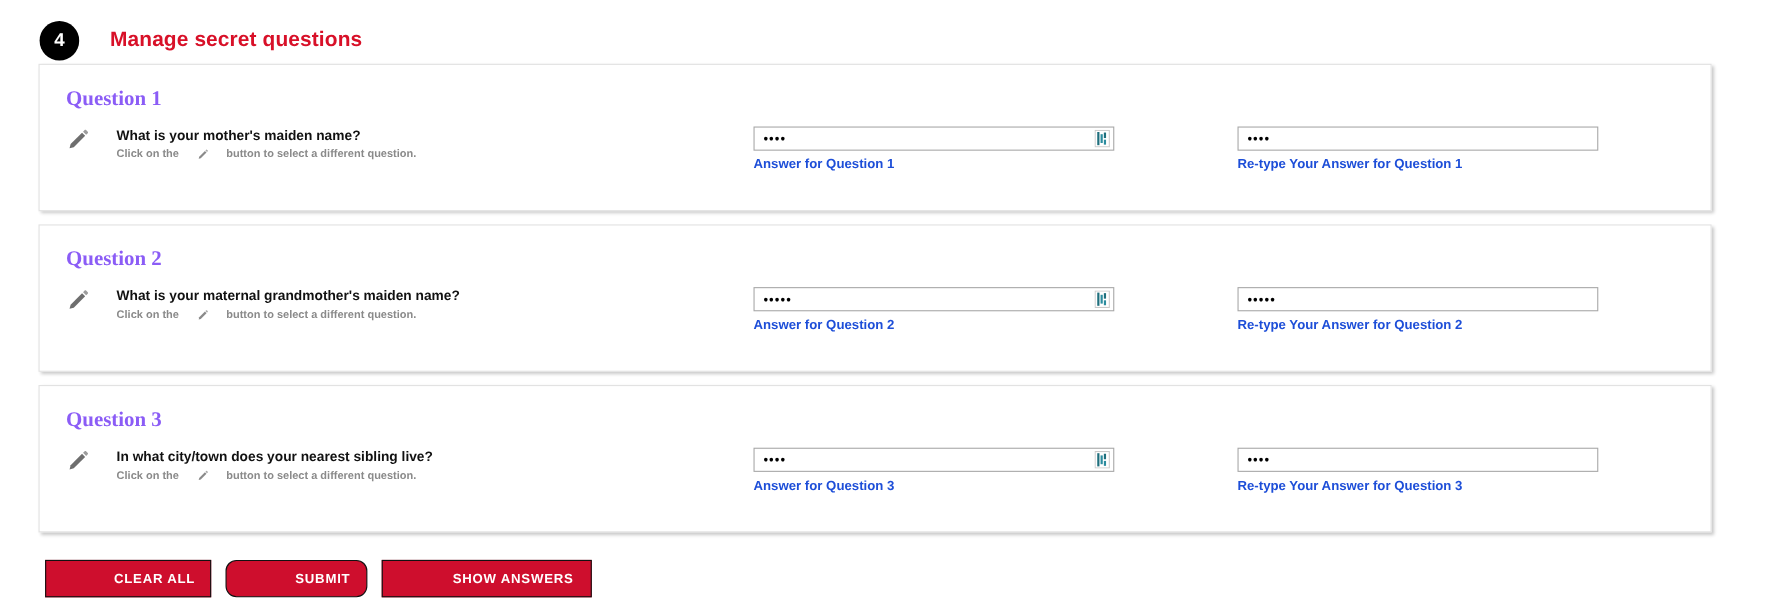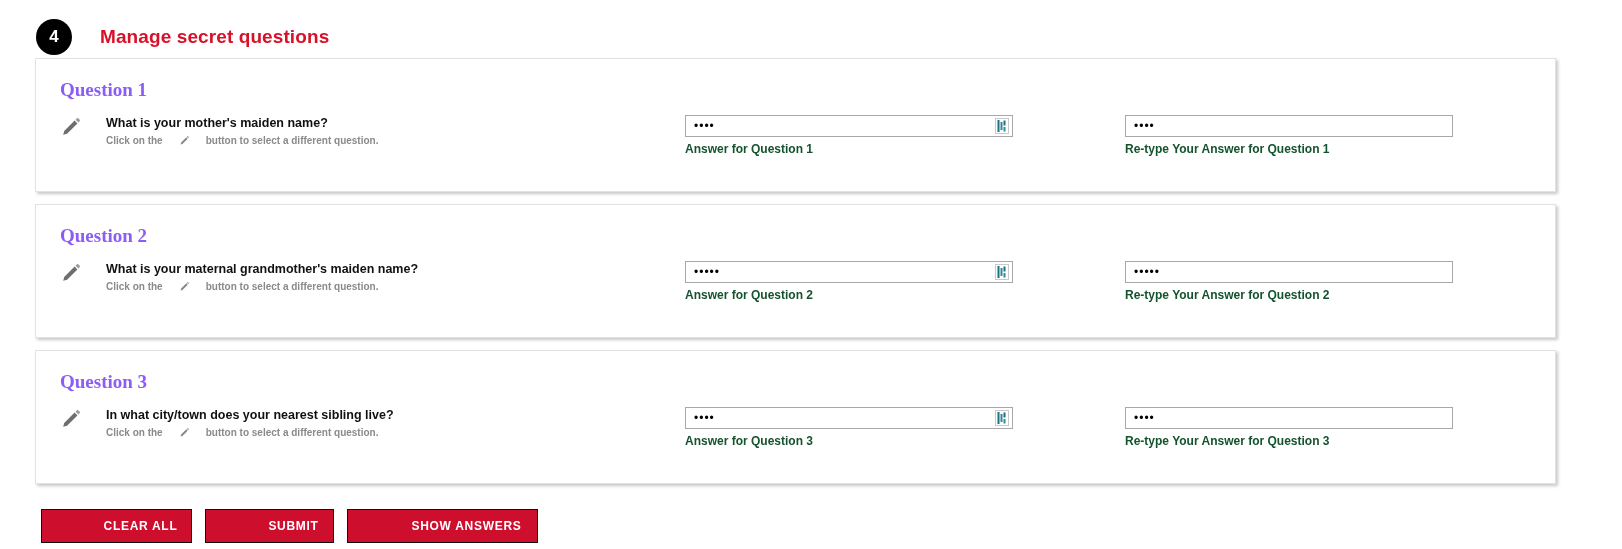--- a/index.html
+++ b/index.html
@@ -153,21 +153,21 @@
     top: 50%;
     transform: translateY(-50%);
     width: 14px;
     height: 16px;
     pointer-events: auto;
   }
   .field-label {
     margin-top: 5px;
     font-size: 12px;
     font-weight: bold;
-    color: #14532d;
+    color: #1d4ed8;
     font-family: "Liberation Sans", sans-serif;
   }
 
   
   .button-row {
     display: flex;
     gap: 13px;
     padding: 13px 0 0 41px;
   }
   .btn {
@@ -180,21 +180,21 @@
     height: 34px;
     display: flex;
     align-items: center;
     justify-content: center;
     cursor: pointer;
     font-family: "Liberation Sans", sans-serif;
     border-radius: 0;
     padding-left: 48px;
   }
   .btn-clear-all { width: 151px; }
-  .btn-submit { width: 129px; }
+  .btn-submit { width: 129px; border-radius: 10px; }
   .btn-show-answers { width: 191px; }
 </style>
 </head>
 <body>
 
 <div class="page">
 
   <div class="section-header">
     <div class="step-badge">4</div>
     <div class="section-title">Manage secret questions</div>

